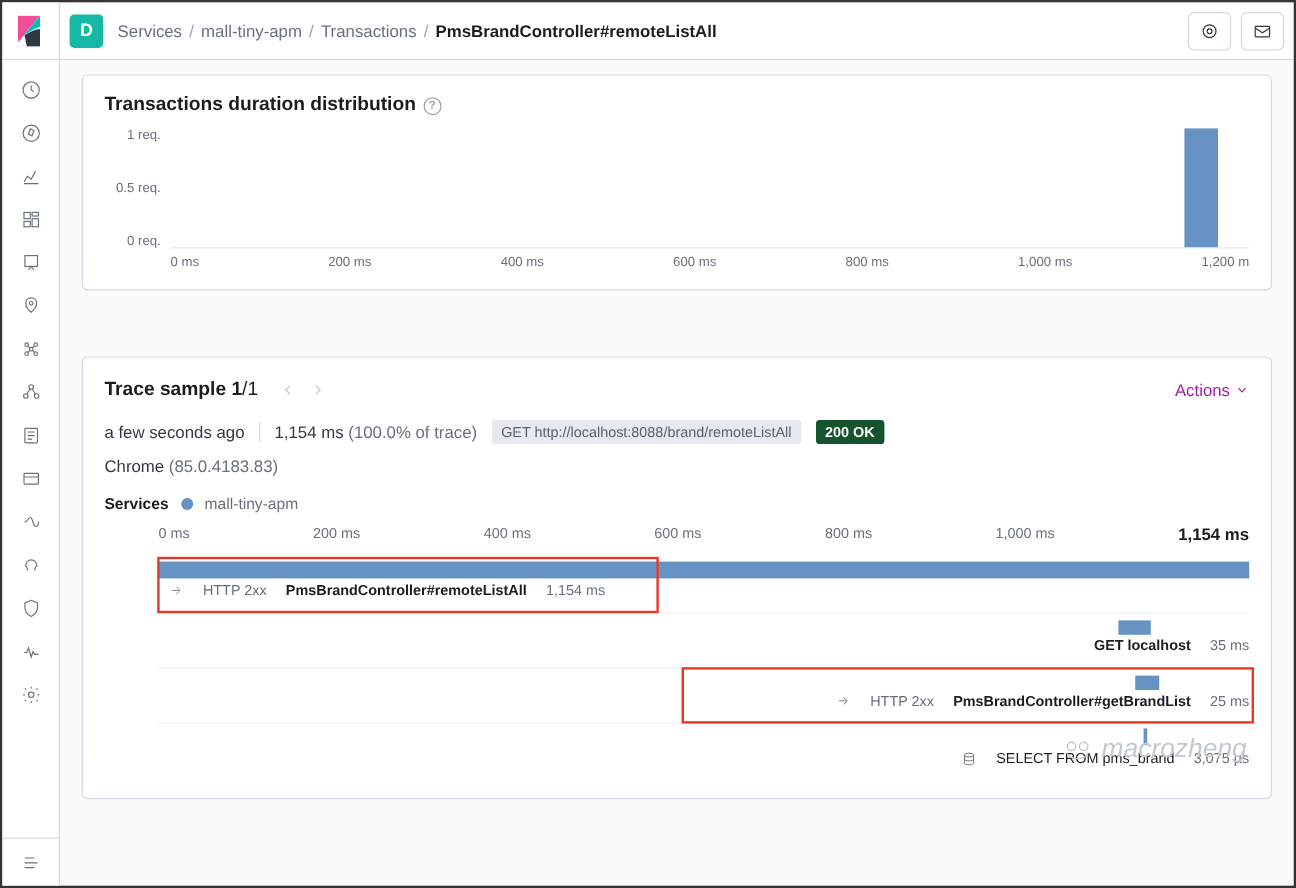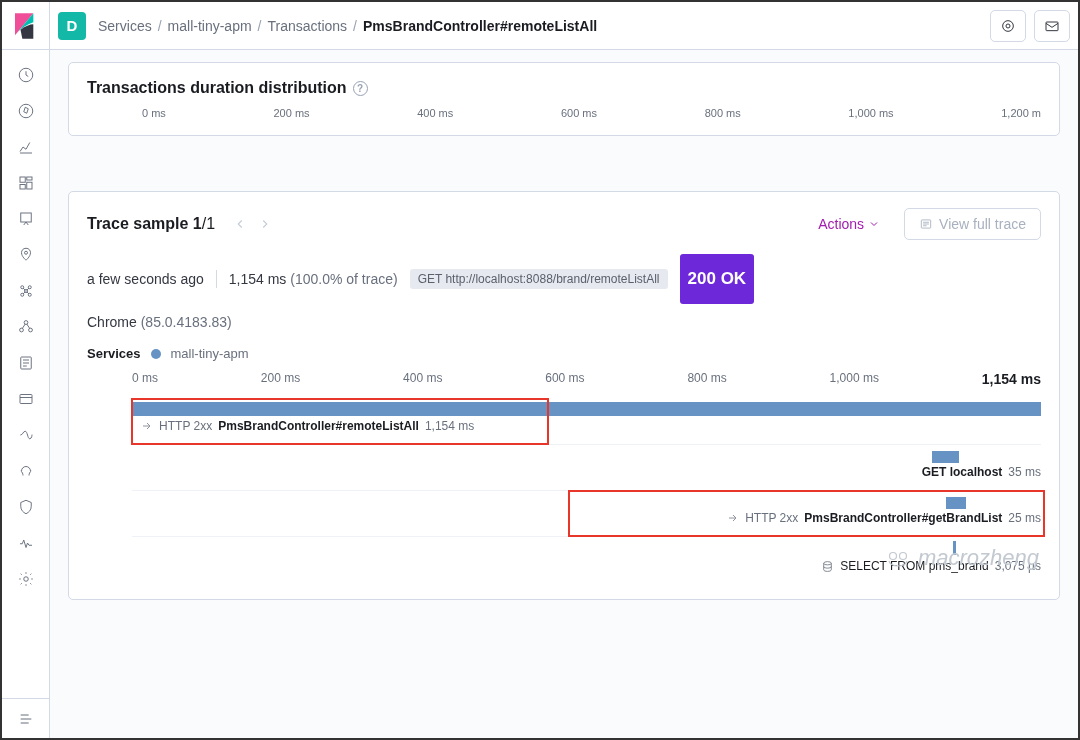--- a/index.html
+++ b/index.html
@@ -36,34 +36,34 @@
 .trace-header { display: flex; align-items: center; gap: 10px; }
 .trace-title { font-size: 16px; font-weight: 700; color: #1a1c21; }
 .pager { display: flex; gap: 3px; margin-left: 4px; }
 .pager-btn { width: 22px; height: 22px; display: flex; align-items: center; justify-content: center; color: #c5cdd8; cursor: pointer; }
 .actions-link { margin-left: auto; color: #a21caf; cursor: pointer; display: flex; align-items: center; gap: 4px; font-size: 14px; }
 .view-full { border: 1px solid #d3dae6; color: #a8b1bf; padding: 7px 14px; border-radius: 5px; margin-left: 14px; display: flex; align-items: center; gap: 6px; font-size: 14px; cursor: not-allowed; }
 .trace-meta { margin-top: 14px; display: flex; align-items: center; gap: 12px; font-size: 14px; color: #343741; flex-wrap: wrap; }
 .vdiv { width: 1px; height: 18px; background: #d3dae6; }
 .muted { color: #69707d; }
 .http-pill { background: #e6e9ef; color: #5a606c; padding: 3px 8px; border-radius: 3px; font-size: 12px; }
-.status-pill { background: #6d28d9; color: #fff; padding: 15px 8px; border-radius: 3px; font-size: 17px; font-weight: 600; }
+.status-pill { background: #14532d; color: #fff; padding: 3px 8px; border-radius: 3px; font-size: 12px; font-weight: 600; }
 .browser-line { margin-top: 10px; font-size: 14px; }
 .tabs { display: flex; gap: 28px; border-bottom: 1px solid #d3dae6; margin-top: 18px; }
 .tab { padding: 10px 2px; color: #343741; cursor: pointer; font-size: 15px; }
 .tab.active { color: #006bb4; border-bottom: 2px solid #006bb4; font-weight: 500; margin-bottom: -1px; }
 .services-legend { display: flex; align-items: center; gap: 10px; margin-top: 16px; font-size: 13px; }
 .services-legend .lbl { font-weight: 700; color: #1a1c21; }
 .legend-dot { width: 10px; height: 10px; background: #6693c3; border-radius: 50%; }
 .timeline-axis { display: flex; justify-content: space-between; margin-top: 10px; margin-left: 45px; font-size: 12px; color: #69707d; }
 .timeline-axis .end { font-weight: 700; color: #1a1c21; font-size: 14px; }
 .waterfall { margin-top: 12px; margin-left: 45px; }
 .wf-row { height: 46px; border-bottom: 1px solid #eef1f5; position: relative; }
 .wf-bar { position: absolute; top: 3px; height: 14px; background: #6693c3; }
-.wf-label { position: absolute; top: 20px; font-size: 12px; display: flex; align-items: center; gap: 6px; white-space: nowrap; text-align: center; }
+.wf-label { position: absolute; top: 20px; font-size: 12px; display: flex; align-items: center; gap: 16px; white-space: nowrap; text-align: center; }
 .wf-label .http-type { color: #69707d; }
 .wf-label .name { font-weight: 700; color: #1a1c21; }
 .wf-label .dur { color: #69707d; }
 .db-icon { width: 13px; height: 13px; }
 .redbox { position: absolute; border: 2px solid #e8372a; pointer-events: none; }
 .watermark { position: absolute; right: 20px; bottom: 28px; color: #c3c9d0; font-size: 22px; font-style: italic; display: flex; align-items: center; gap: 8px; pointer-events: none; }
 .tick-line { height: 10px; width: 1px; background: #6693c3; position: absolute; bottom: 0; }
 </style>
 </head>
 <body>
@@ -212,20 +212,32 @@
     </div>
 
     <div class="content">
 
       <div class="panel">
         <div class="panel-title">
           <span>Transactions duration distribution</span>
           <span class="help-circle">?</span>
         </div>
         <div class="chart-area">
+          <div class="chart-row">
+            <div class="y-col">
+              <div class="y-axis">
+                <span>1 req.</span>
+                <span>0.5 req.</span>
+                <span>0 req.</span>
+              </div>
+            </div>
+            <div class="plot">
+              <div class="bar" style="left: calc(96% - 18px); height: 100%;"></div>
+            </div>
+          </div>
           <div class="x-axis">
             <span>0 ms</span>
             <span>200 ms</span>
             <span>400 ms</span>
             <span>600 ms</span>
             <span>800 ms</span>
             <span>1,000 ms</span>
             <span>1,200 m</span>
           </div>
         </div>
@@ -247,27 +259,20 @@
                   <path d="M9 6l6 6-6 6"></path>
                 </svg>
               </div>
           </div>
           <div class="actions-link">
             <span>Actions</span>
             <svg width="12" height="12" viewBox="0 0 24 24" fill="none" stroke="currentColor" stroke-width="2">
                 <path d="M6 9l6 6 6-6"></path>
               </svg>
           </div>
-          <div class="view-full">
-            <svg width="14" height="14" viewBox="0 0 24 24" fill="none" stroke="currentColor" stroke-width="1.5">
-                <rect x="4" y="5" width="16" height="14" rx="1"></rect>
-                <path d="M7 9h10M7 12h10M7 15h6"></path>
-              </svg>
-            <span>View full trace</span>
-          </div>
         </div>
 
         <div class="trace-meta">
           <span>a few seconds ago</span>
           <div class="vdiv"></div>
           <span><span>1,154 ms</span> <span class="muted">(100.0% of trace)</span></span>
           <span class="http-pill">GET http://localhost:8088/brand/remoteListAll</span>
           <span class="status-pill">200 OK</span>
         </div>
         <div class="browser-line">

